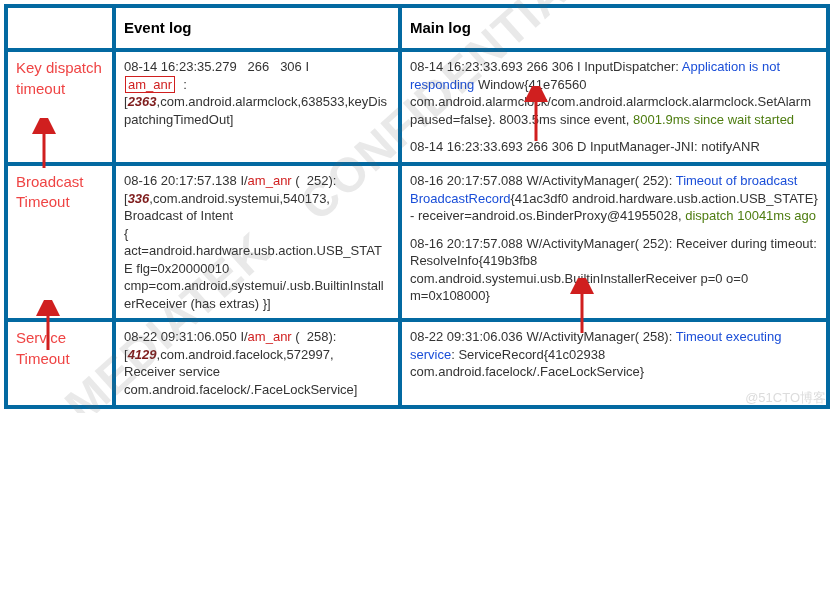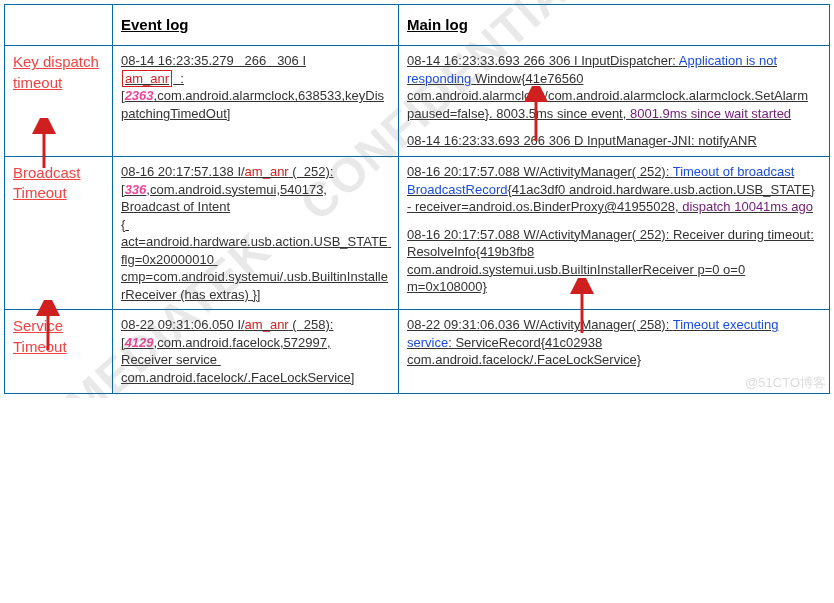--- a/index.html
+++ b/index.html
@@ -12,42 +12,41 @@
     position: relative;
     width: 834px;
     box-sizing: border-box;
   }
   table {
     border-collapse: collapse;
     width: 100%;
     table-layout: fixed;
   }
   th, td {
-    border: 1px solid #0369a1;
+    border: 4px solid #0369a1;
     padding: 6px 8px;
     vertical-align: top;
     word-wrap: break-word;
     line-height: 1.35;
-    text-decoration: underline;
   }
   th {
     font-weight: bold;
     text-align: left;
     color: #000;
     font-size: 15px;
     padding: 10px 8px;
   }
   .col-label { width: 108px; }
   .col-event { width: 286px; }
   .col-main  { width: auto; }
   .row-label { color: #ef4444; font-size: 15px; }
   .red  { color: #d01f1f; }
-  .redb { color: #ec4899; font-weight: bold; font-style: italic; }
+  .redb { color: #7f1d1d; font-weight: bold; font-style: italic; }
   .blue { color: #1a4ed8; }
-  .pink { color: #701a75; }
+  .pink { color: #4d7c0f; }
   .boxed {
     display: inline;
     border: 1px solid #d01f1f;
     padding: 0 2px;
     margin: 0 1px;
   }
   .para-gap { display:block; height: 10px; }
   .watermark-text {
     position: absolute;
     font-size: 48px;

